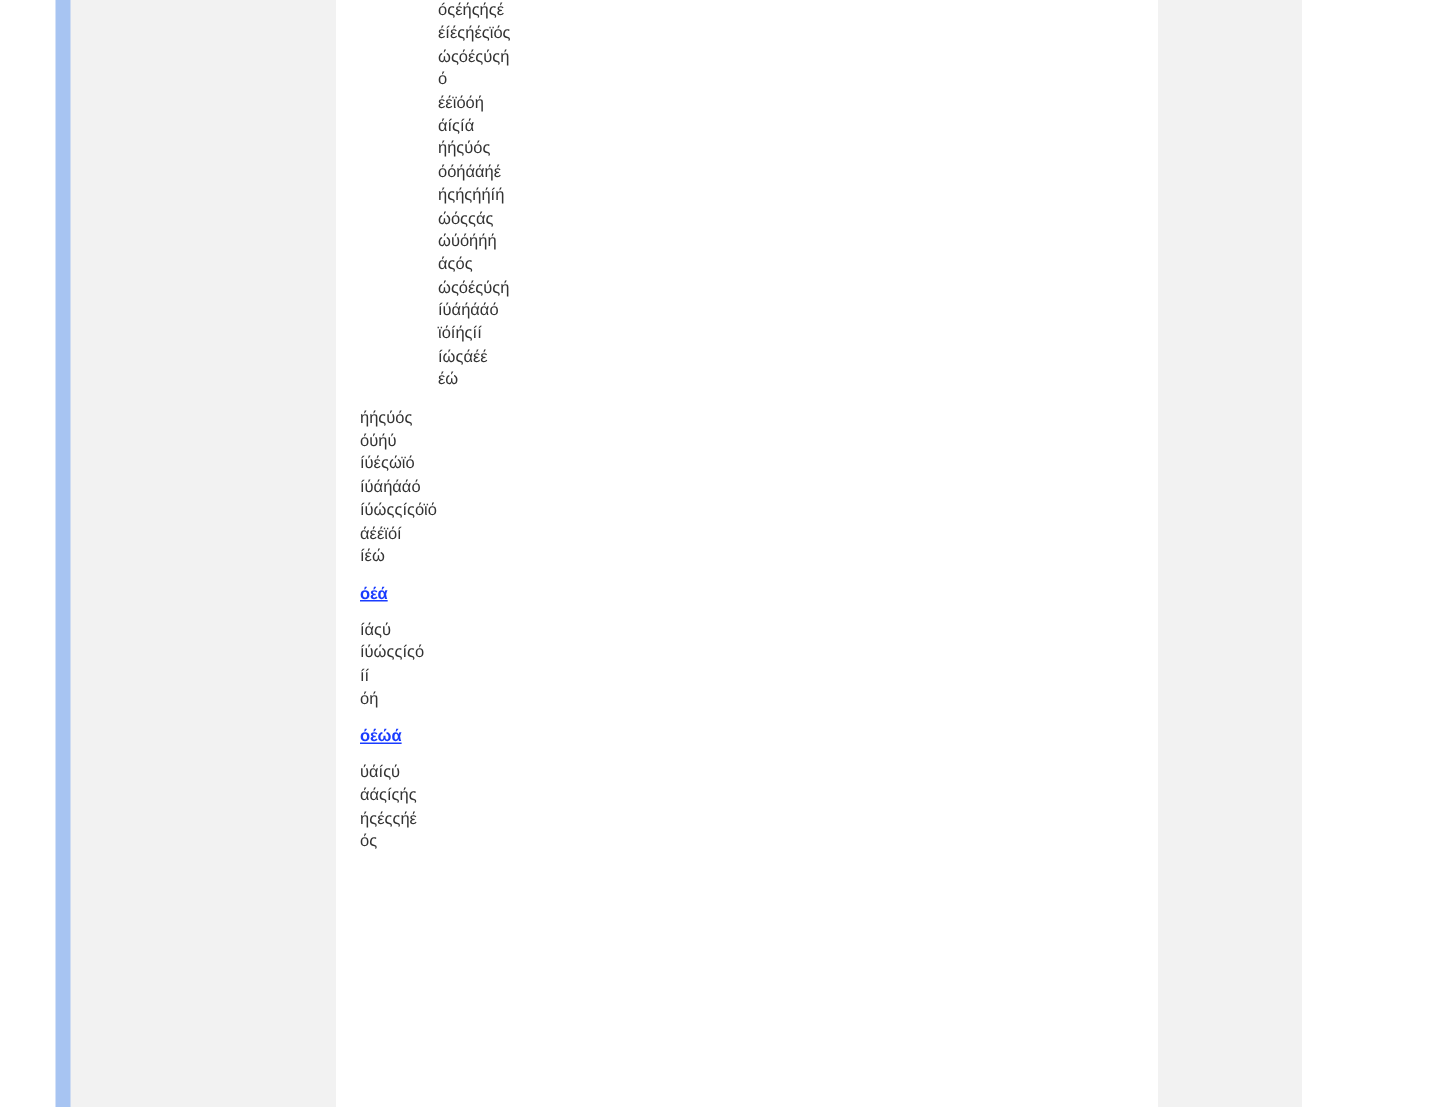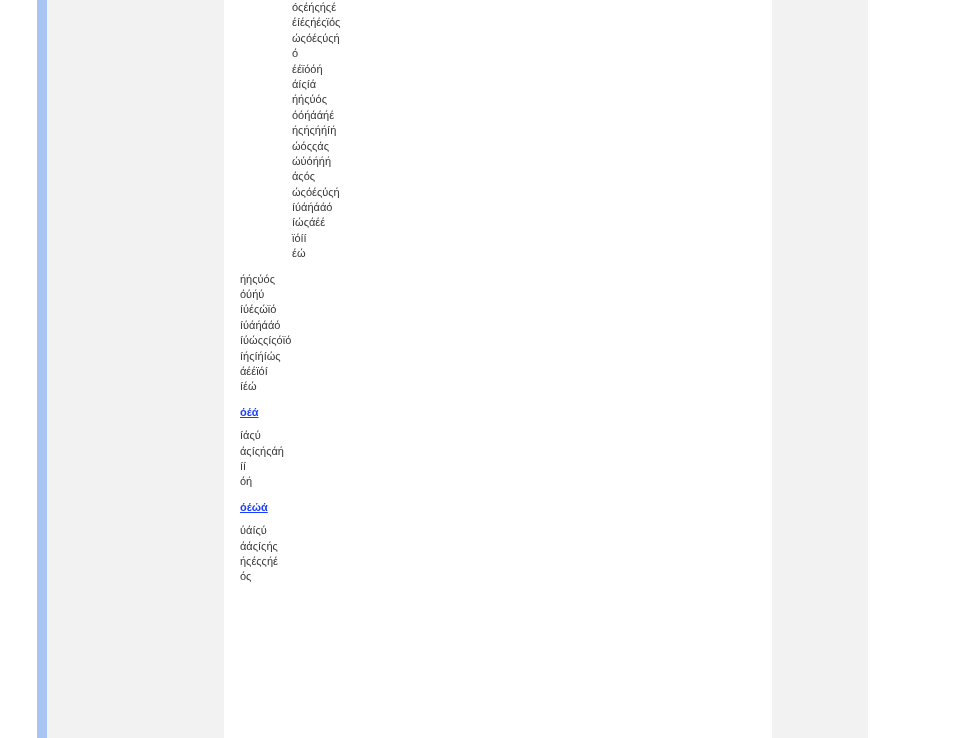--- a/index.html
+++ b/index.html
@@ -90,43 +90,42 @@
       <span class="word">έέϊόόή</span>
       <span class="word">άíςíά</span>
       <span class="word">ήήςύός</span>
       <span class="word">όόήάάήέ</span>
       <span class="word">ήςήςήήíή</span>
       <span class="word">ώόςςάς</span>
       <span class="word">ώύόήήή</span>
       <span class="word">άςός</span>
       <span class="word">ώςόέςύςή</span>
       <span class="word">íύάήάάό</span>
+      <span class="word">ϊόíήςíí</span>
       <span class="word">íώςάέέ</span>
-      <span class="word">ϊόíí</span>
       <span class="word">έώ</span>
     </div>
 
     <div class="gap"></div>
 
     <div class="flush-block">
       <span class="word">ήήςύός</span>
       <span class="word">όύήύ</span>
       <span class="word">íύέςώϊό</span>
       <span class="word">íύάήάάό</span>
       <span class="word">íύώςςíςόϊό</span>
-      <span class="word">íήςíήíώς</span>
       <span class="word">άέέϊόí</span>
       <span class="word">íέώ</span>
     </div>
 
     <div class="heading">όέά</div>
 
     <div class="flush-block">
       <span class="word">íάςύ</span>
-      <span class="word">άςíςήςάή</span>
+      <span class="word">íύώςςíςό</span>
       <span class="word">íí</span>
       <span class="word">όή</span>
     </div>
 
     <div class="heading">όέώά</div>
 
     <div class="flush-block">
       <span class="word">ύάíςύ</span>
       <span class="word">άάςíςής</span>
       <span class="word">ήςέςςήέ</span>

